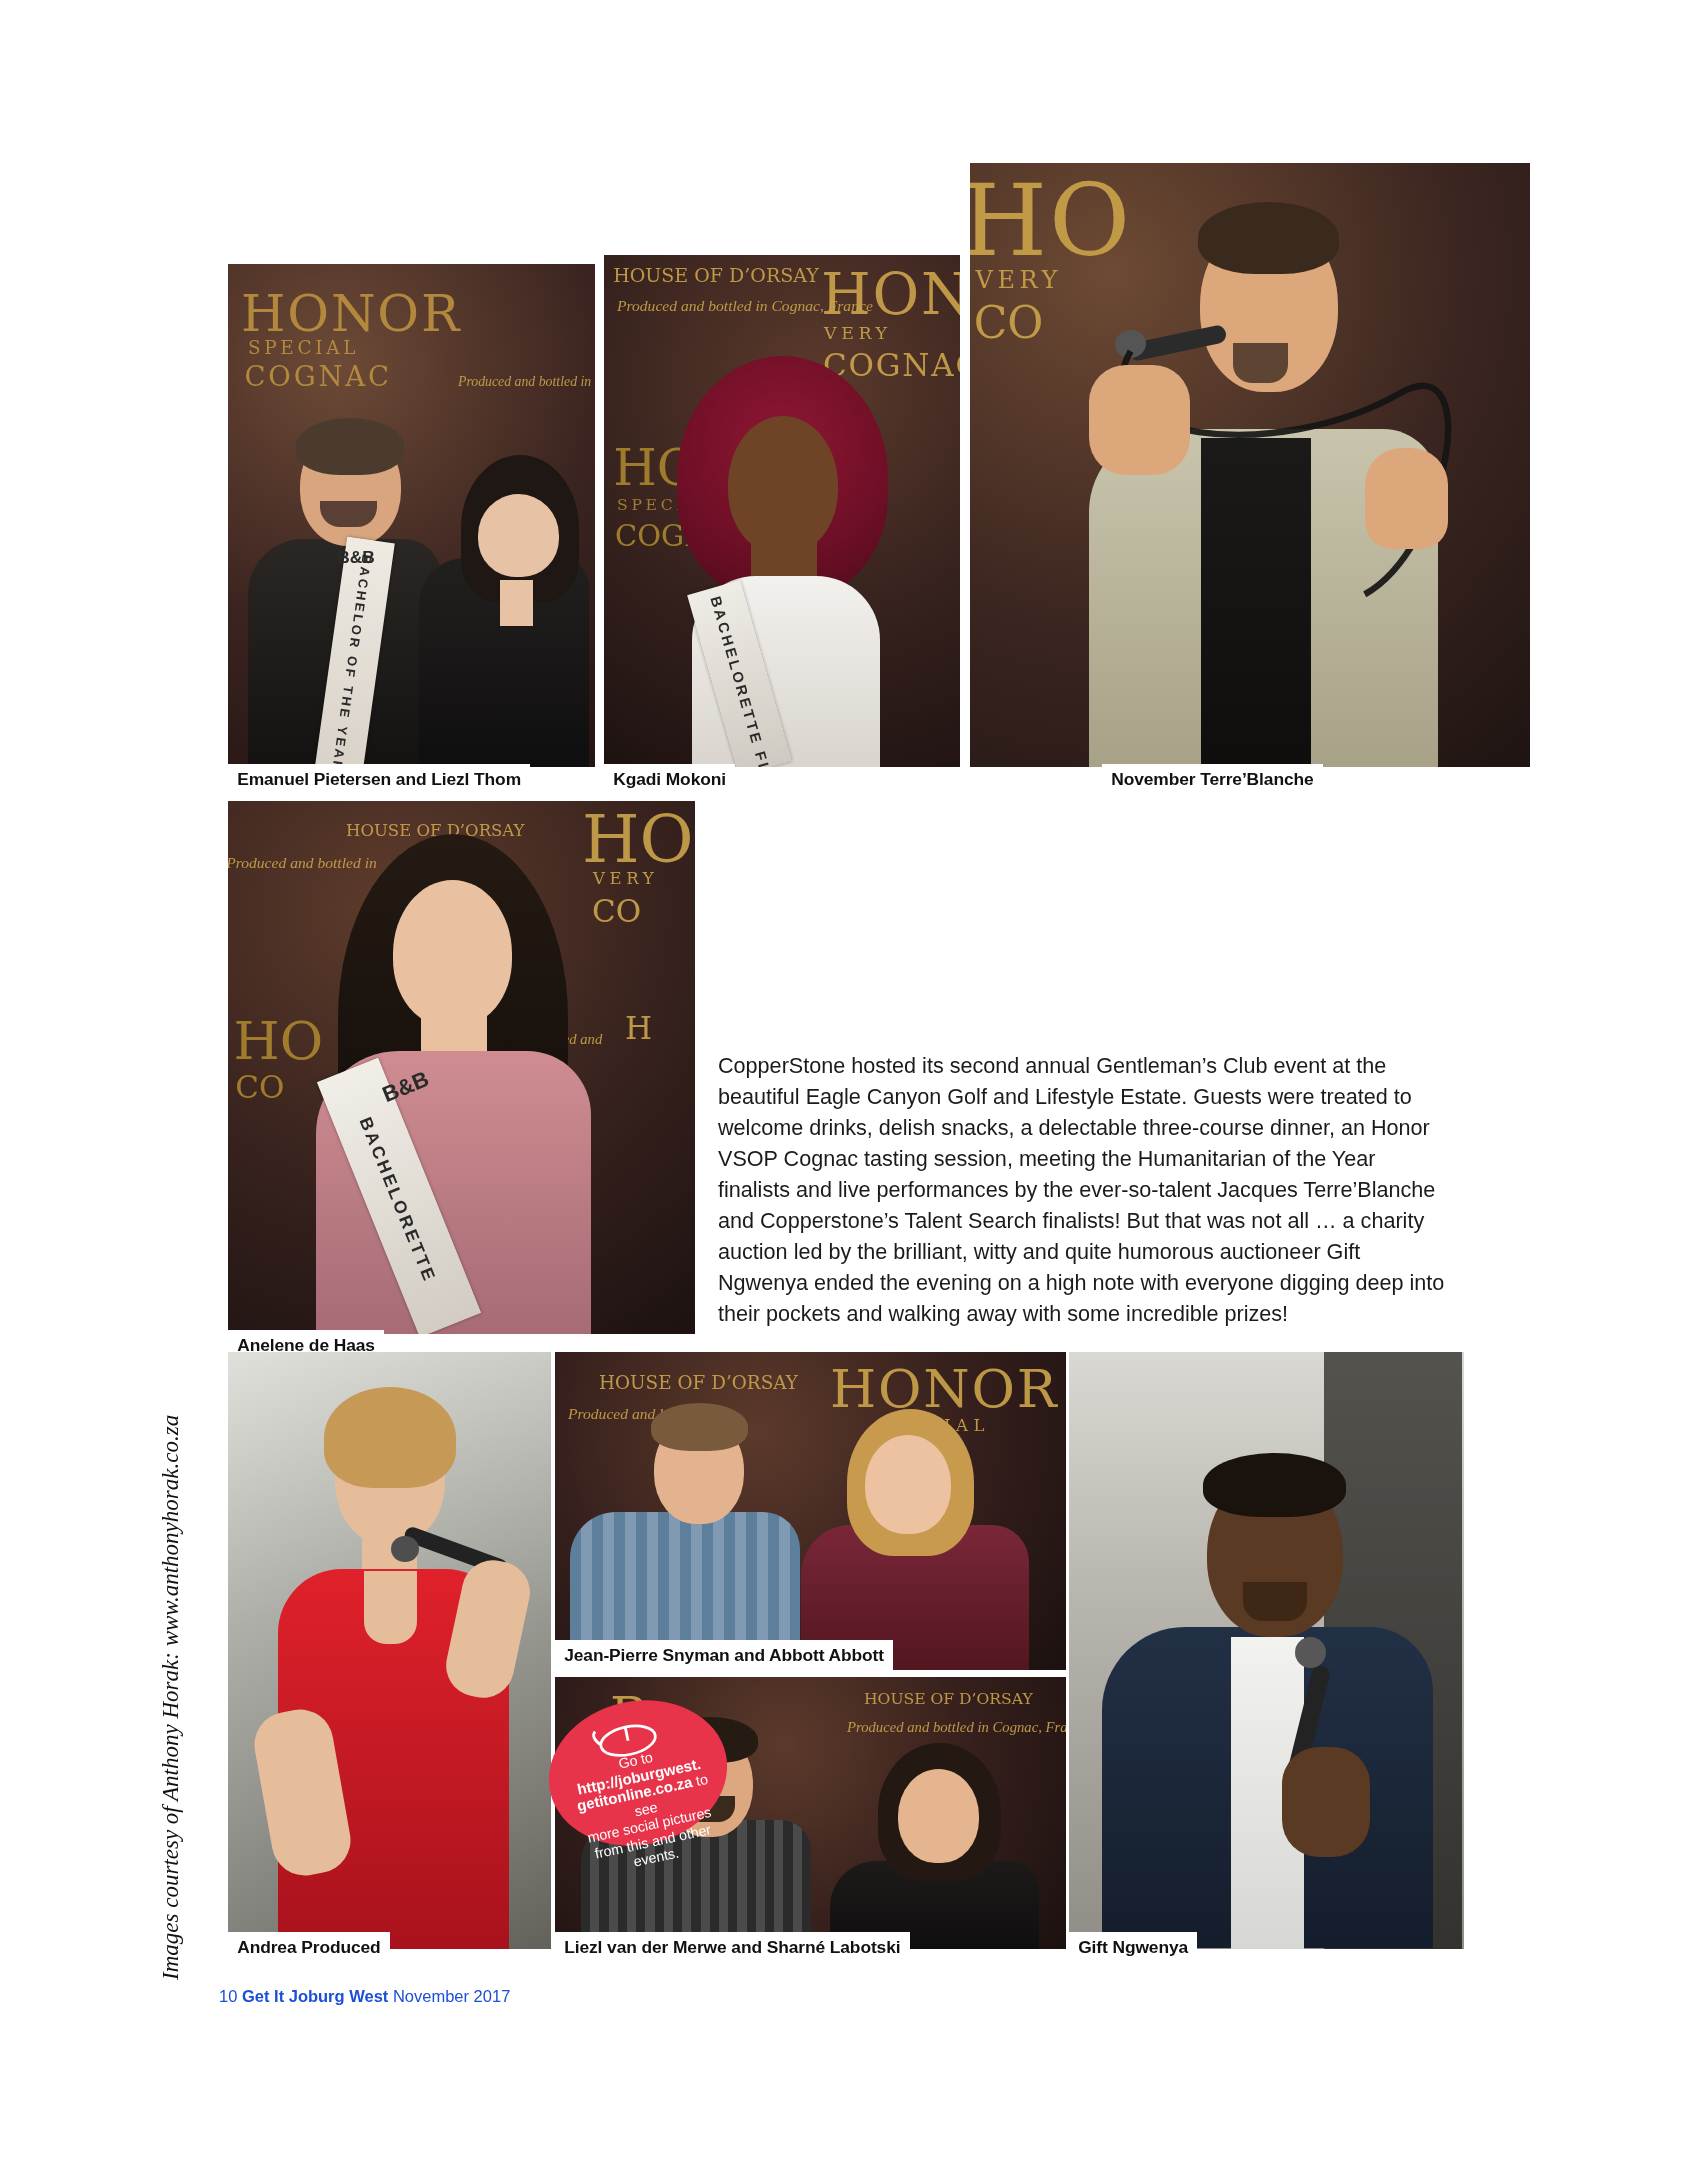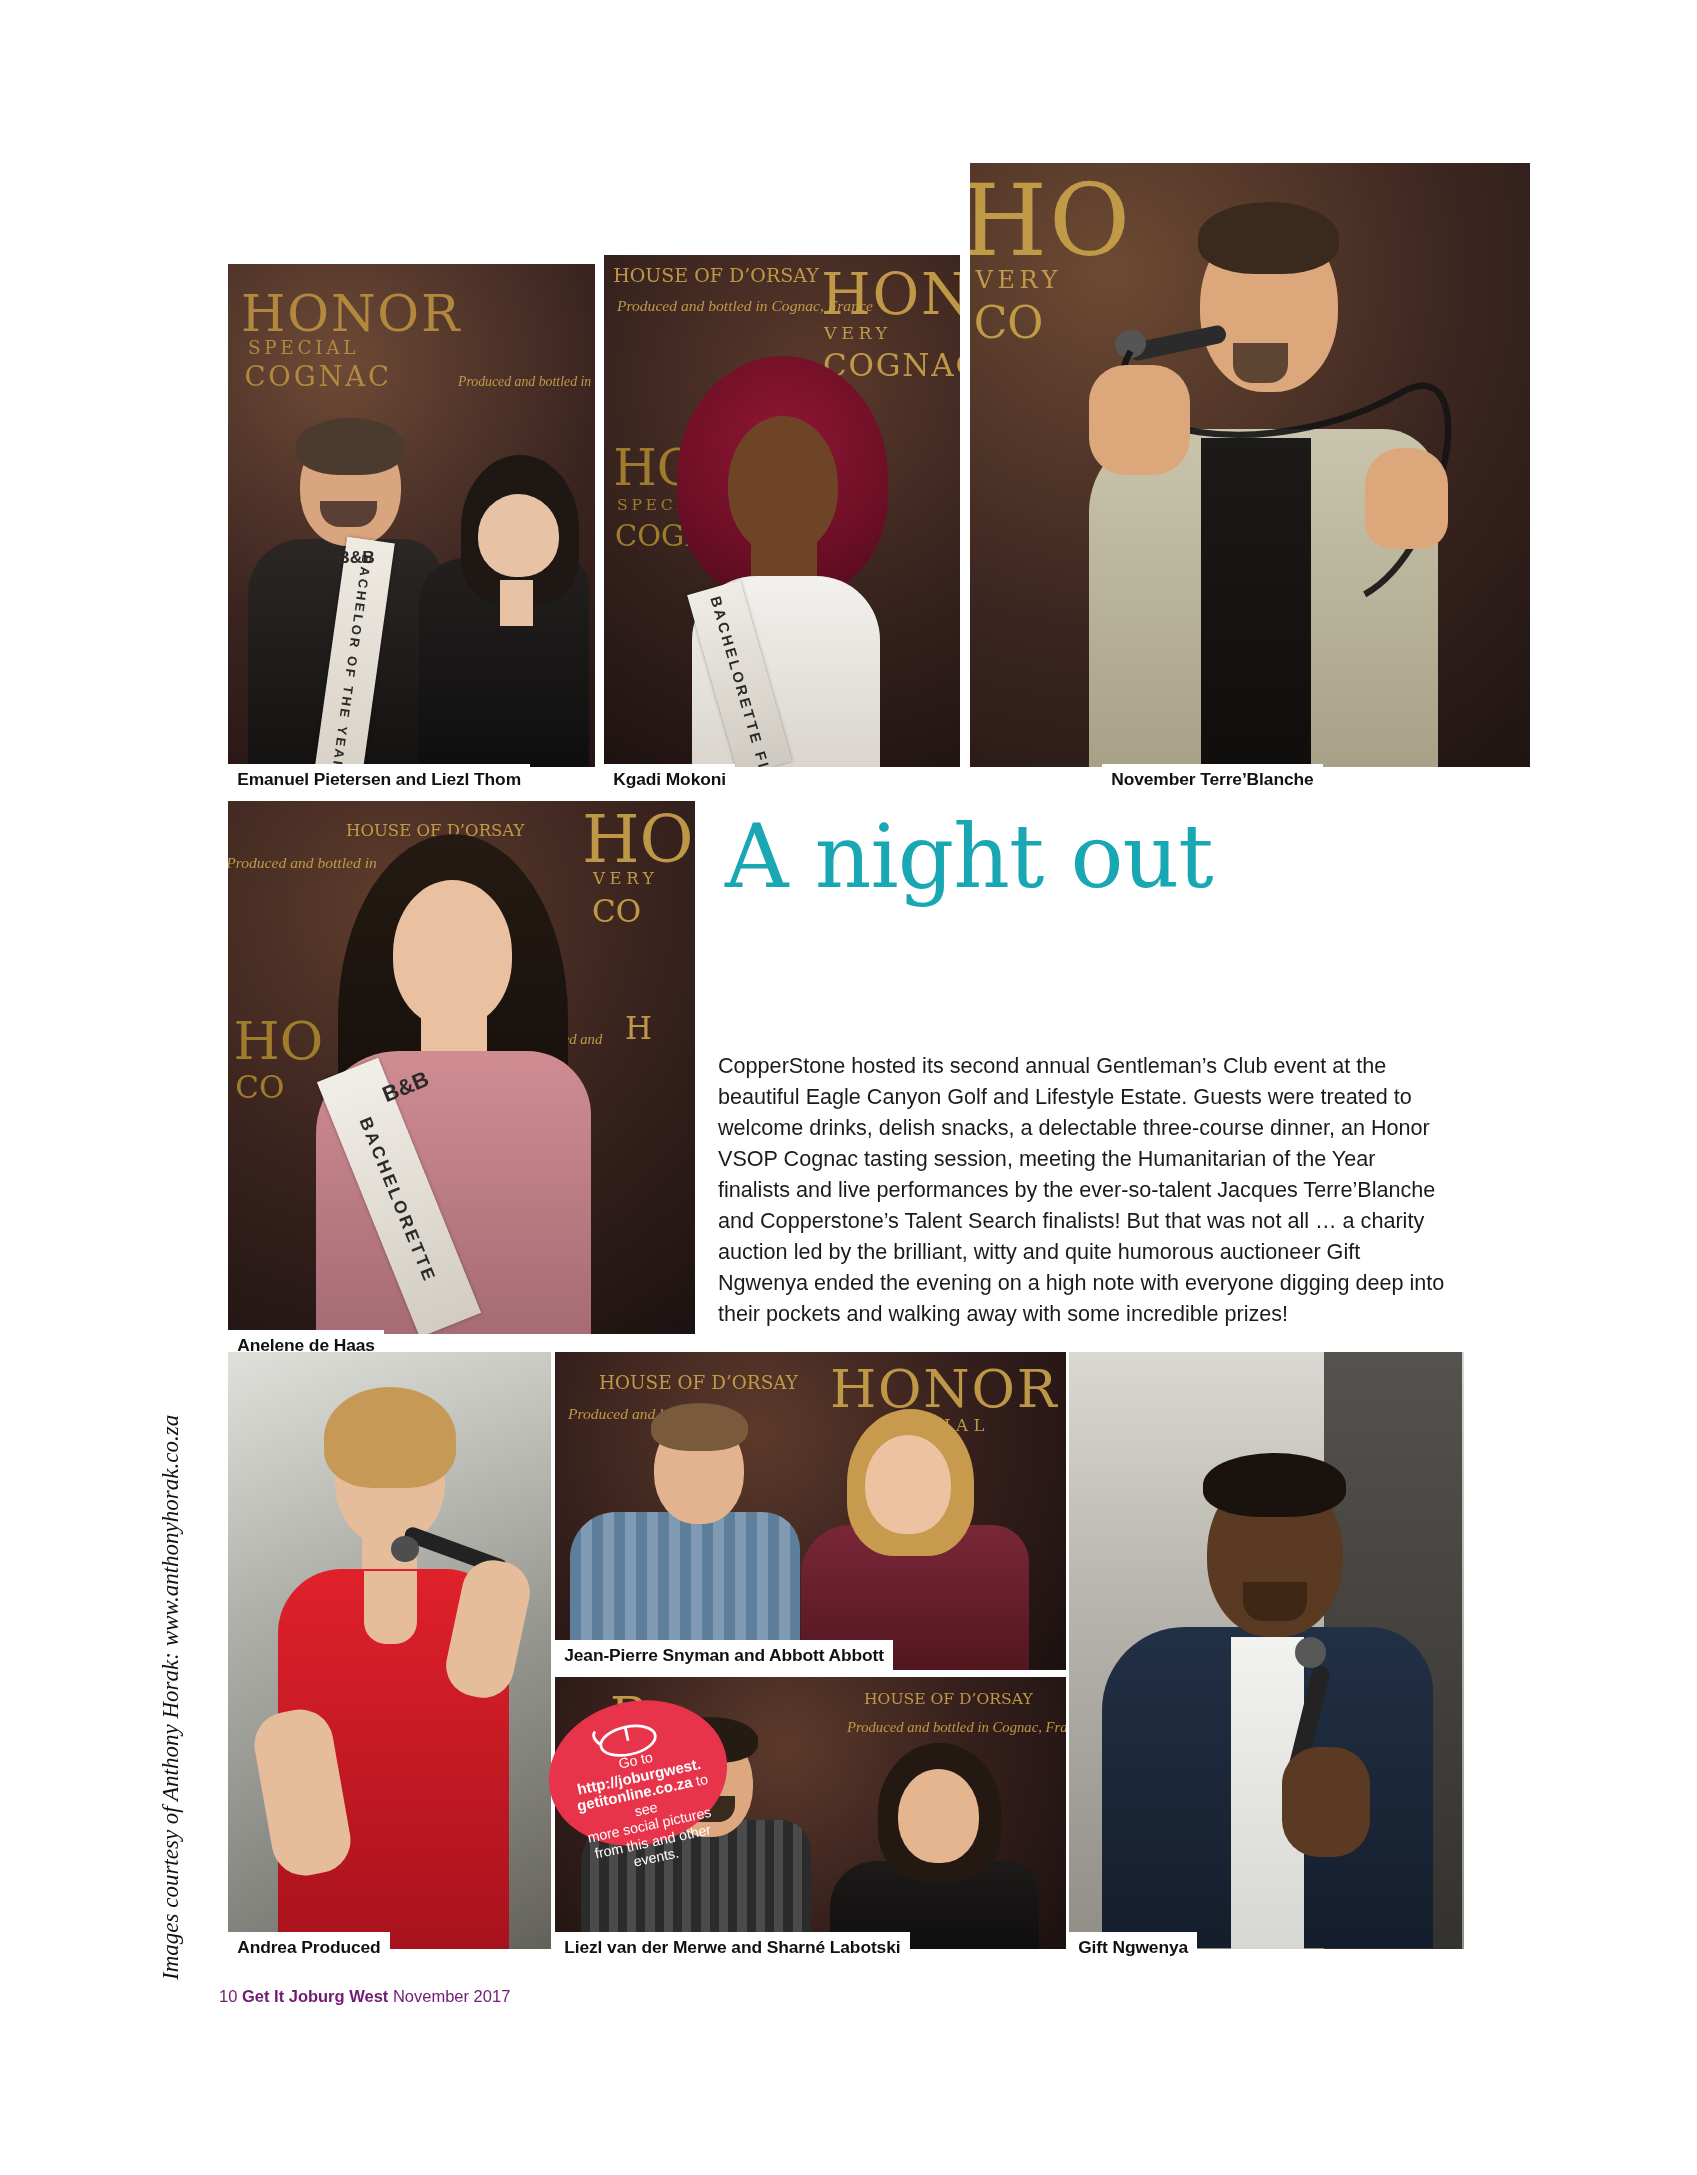--- a/index.html
+++ b/index.html
@@ -84,21 +84,21 @@
     font-style: italic;
     font-size: 23px;
     color: #111;
     white-space: nowrap;
   }
 
   
   .footer {
     position: absolute;
     font-size: 16.5px;
-    color: #701a75;
+    color: #1d4ed8;
     white-space: nowrap;
   }
   .footer .num { font-weight: normal; }
   .footer .mag { font-weight: bold; }
   .footer .date { font-weight: normal; }
 
   
   .sticker {
     position: absolute;
     width: 174px;
@@ -259,21 +259,20 @@
       <div class="person-body" style="left:88px; top:250px; width:275px; height:285px; background:linear-gradient(180deg,#cf8d92,#a66b74); border-radius:83px 64px 0 0;"></div>
       <div class="sash" style="left:138px; top:259px; width:66px; height:275px; transform:rotate(-22deg); background:linear-gradient(180deg,#f1eee8,#d2ccc2);">
         <span style="writing-mode:vertical-rl; margin:51px 0 0 20px; font-size:17.4px;">BACHELORETTE</span>
       </div>
       <div style="position:absolute; left:152px; top:266px; width:51px; height:39px; color:#2a2a2a; font-weight:bold; font-size:22px; text-align:center; line-height:39px; transform:rotate(-22deg);">B&amp;B</div>
     </div>
   </div>
   <div class="caption" style="left:228px; top:1330px;">Anelene de Haas</div>
 
   <div class="headline" style="left:725px; top:817px;">
-    <span class="l1">A night out</span>
   </div>
 
   <div class="bodycopy" style="left:718px; top:1050px;">CopperStone hosted its second annual Gentleman’s Club event at the beautiful Eagle Canyon Golf and Lifestyle Estate. Guests were treated to welcome drinks, delish snacks, a delectable three-course dinner, an Honor VSOP Cognac tasting session, meeting the Humanitarian of the Year finalists and live performances by the ever-so-talent Jacques Terre’Blanche and Copperstone’s Talent Search finalists! But that was not all … a charity auction led by the brilliant, witty and quite humorous auctioneer Gift Ngwenya ended the evening on a high note with everyone digging deep into their pockets and walking away with some incredible prizes!</div>
 
   <div class="photo" style="left:228px; top:1352px; width:323px; height:597px;">
     <div class="inner" style="background:linear-gradient(180deg,#cfcfc8 0%, #9a9a92 45%, #6f6f67 100%);">
       <div style="position:absolute; left:0; top:0; width:323px; height:597px; background:
           linear-gradient(120deg, rgba(255,255,255,.35), rgba(0,0,0,.12));"></div>
       <div class="person-head" style="left:107px; top:57px; width:110px; height:136px; background:#e6bd9b;"></div>
       <div class="hair" style="left:96px; top:35px; width:132px; height:101px; background:#c69a56; border-radius:55% 55% 40% 40%;"></div>

